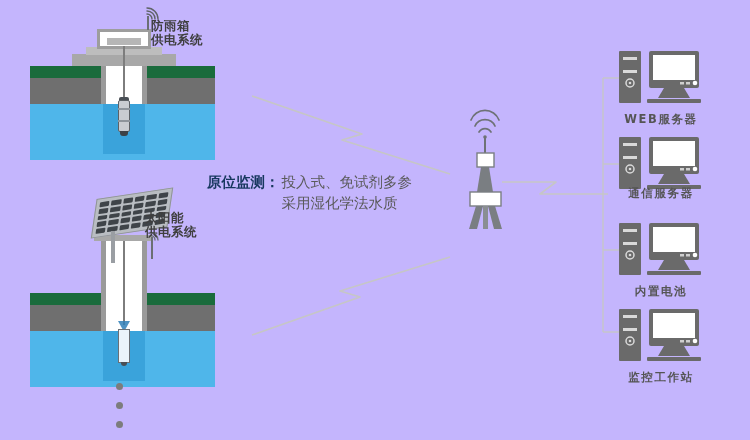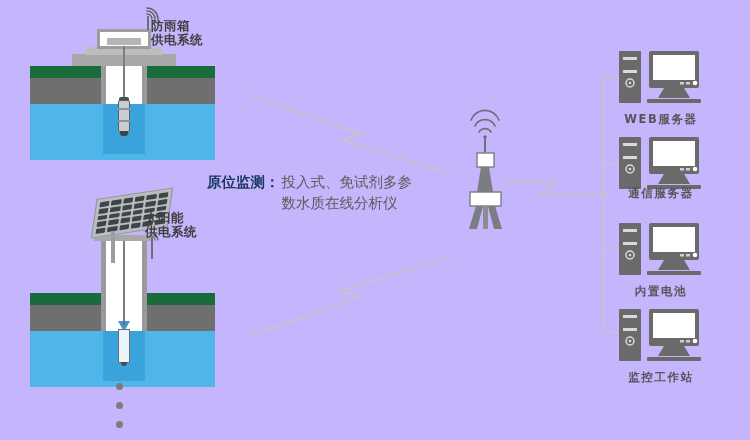--- a/index.html
+++ b/index.html
@@ -234,21 +234,21 @@
   </svg>
 
   <svg class="abs" style="left:500px; top:170px;" width="110" height="40" viewBox="0 0 110 40">
     <path d="M2 12 L56 12 L40 24 L108 24" stroke="#c6c6c6" stroke-width="1.6" fill="none" stroke-linejoin="round"></path>
   </svg>
 
   <div class="callout" style="left:207px; top:172px; width:230px;">
     <div class="callout-row">
       <span class="callout-key">原位监测：</span>
       <span class="callout-val">投入式、免试剂多参
-数水质在线分析仪</span>
+采用湿化学法水质</span>
     </div>
   </div>
 
 
   <div class="tower-wrap" style="left:440px; top:100px;">
     <svg width="90" height="130" viewBox="0 0 90 130">
 
       <path d="M31 20 a15 15 0 0 1 28 0" stroke="#6e7276" stroke-width="1.7" fill="none" stroke-linecap="round"></path>
       <path d="M35 26 a11 11 0 0 1 20 0" stroke="#6e7276" stroke-width="1.7" fill="none" stroke-linecap="round"></path>
       <path d="M39 32 a7 7 0 0 1 12 0" stroke="#6e7276" stroke-width="1.7" fill="none" stroke-linecap="round"></path>

